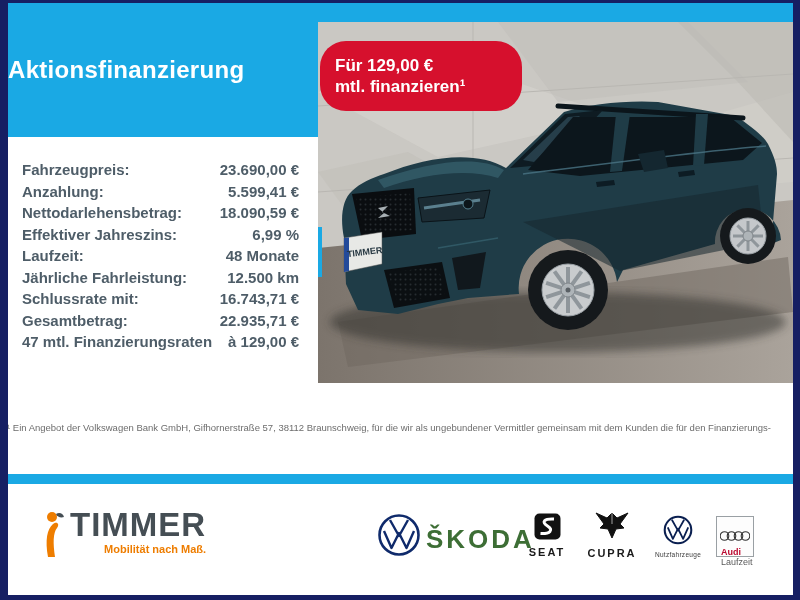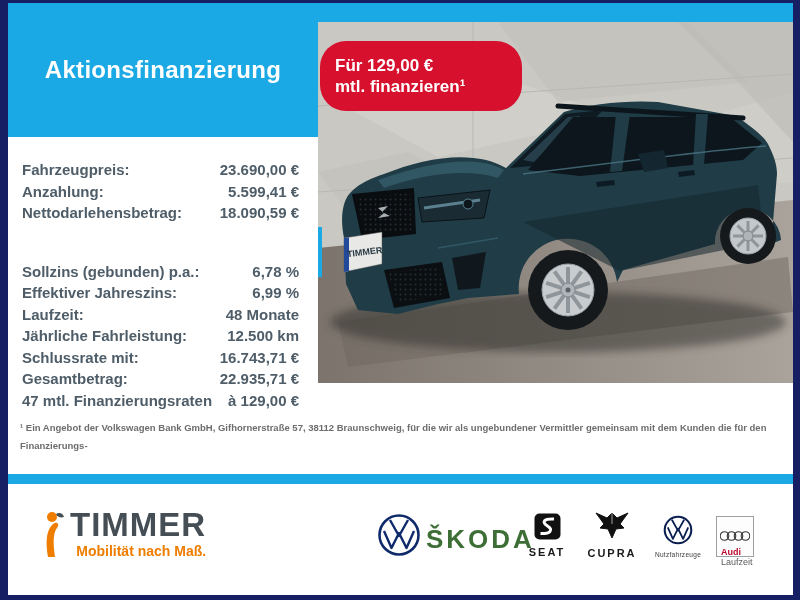--- a/index.html
+++ b/index.html
@@ -2,40 +2,40 @@
 <html><head>
 <meta charset="utf-8">
 <style>
   html,body{margin:0;padding:0;background:#e8e8e8;}
   .stage{position:relative;width:800px;height:600px;background:#ffffff;overflow:hidden;
          font-family:"Liberation Sans",sans-serif;}
   .frame{position:absolute;inset:0;border-style:solid;border-color:#161f63;
          border-width:3px 7px 5px 8px;z-index:60;pointer-events:none;}
   .cyan-top{position:absolute;left:8px;top:3px;width:785px;height:19px;background:#1aa9e4;}
   .headline-box{position:absolute;left:8px;top:3px;width:310px;height:134px;background:#1aa9e4;
-                display:flex;align-items:center;justify-content:center;z-index:2;}
+                display:flex;align-items:center;justify-content:flex-start;z-index:2;}
   .headline-box span{color:#fff;font-weight:bold;font-size:24px;letter-spacing:.3px;}
   .photo{position:absolute;left:318px;top:22px;width:475px;height:361px;z-index:1;}
   .cyan-tab{position:absolute;left:318px;top:227px;width:4px;height:50px;background:#1aa9e4;z-index:3;}
   .price-badge{position:absolute;left:320px;top:41px;width:202px;height:70px;background:#d6102d;
                color:#fff;font-weight:bold;font-size:17px;line-height:21px;display:flex;
                flex-direction:column;justify-content:center;padding-left:15px;box-sizing:border-box;z-index:5;border-radius:26px;}
   .finance-table{position:absolute;left:22px;top:161px;width:277px;color:#4e5d68;
                  font-size:15px;font-weight:bold;z-index:2;}
   .finance-row{display:flex;justify-content:space-between;align-items:baseline;height:21.5px;}
   .group-gap{margin-top:37px;}
-  .disclaimer{position:absolute;left:20px;top:419px;width:764px;font-size:9.5px;color:#6d6d6d;
-              line-height:18px;z-index:2;font-weight:bold;}
+  .disclaimer{position:absolute;left:7px;top:419px;width:764px;font-size:9.5px;color:#6d6d6d;
+              line-height:18px;z-index:2;}
   .cyan-stripe{position:absolute;left:8px;top:474px;width:785px;height:10px;background:#1aa9e4;z-index:2;}
 
   
   .dealer{position:absolute;left:40px;top:508px;display:flex;align-items:flex-start;z-index:2;}
   .dealer-text{display:flex;flex-direction:column;}
   .dealer-name{font-size:33px;font-weight:bold;color:#454e54;letter-spacing:1px;line-height:34px;}
-  .dealer-tagline{font-size:14px;font-weight:bold;color:#ee7d00;text-align:right;margin-top:1px;}
+  .dealer-tagline{font-size:11px;font-weight:bold;color:#ee7d00;text-align:right;margin-top:1px;}
   .brand{position:absolute;text-align:center;z-index:2;color:#1a1a1a;}
   .brand-vw{left:377px;top:513px;}
   .brand-skoda{left:426px;top:524px;font-size:26px;font-weight:bold;color:#3d6e35;letter-spacing:3px;}
   .brand-seat{left:516px;top:513px;width:62px;}
   .brand-cupra{left:581px;top:511px;width:62px;}
   .brand-mark-label{font-size:11px;font-weight:bold;letter-spacing:2px;margin-top:2px;}
   .brand-vwn{left:648px;top:515px;width:60px;}
   .vwn-label{font-size:6.5px;color:#3a3a3a;margin-top:2px;letter-spacing:.3px;}
   .brand-audi{left:716px;top:516px;width:38px;height:41px;border:1px solid #9aa0a4;background:#fdfdfd;
               box-sizing:border-box;padding-top:10px;}
@@ -177,24 +177,20 @@
       <span>23.690,00 €</span>
     </div>
     <div class="finance-row">
       <span>Anzahlung:</span>
       <span>5.599,41 €</span>
     </div>
     <div class="finance-row">
       <span>Nettodarlehensbetrag:</span>
       <span>18.090,59 €</span>
     </div>
-    <div class="finance-row group-gap">
-      <span>Sollzins (gebunden) p.a.:</span>
-      <span>6,78 %</span>
-    </div>
     <div class="finance-row">
       <span>Effektiver Jahreszins:</span>
       <span>6,99 %</span>
     </div>
     <div class="finance-row">
       <span>Laufzeit:</span>
       <span>48 Monate</span>
     </div>
     <div class="finance-row">
       <span>Jährliche Fahrleistung:</span>

